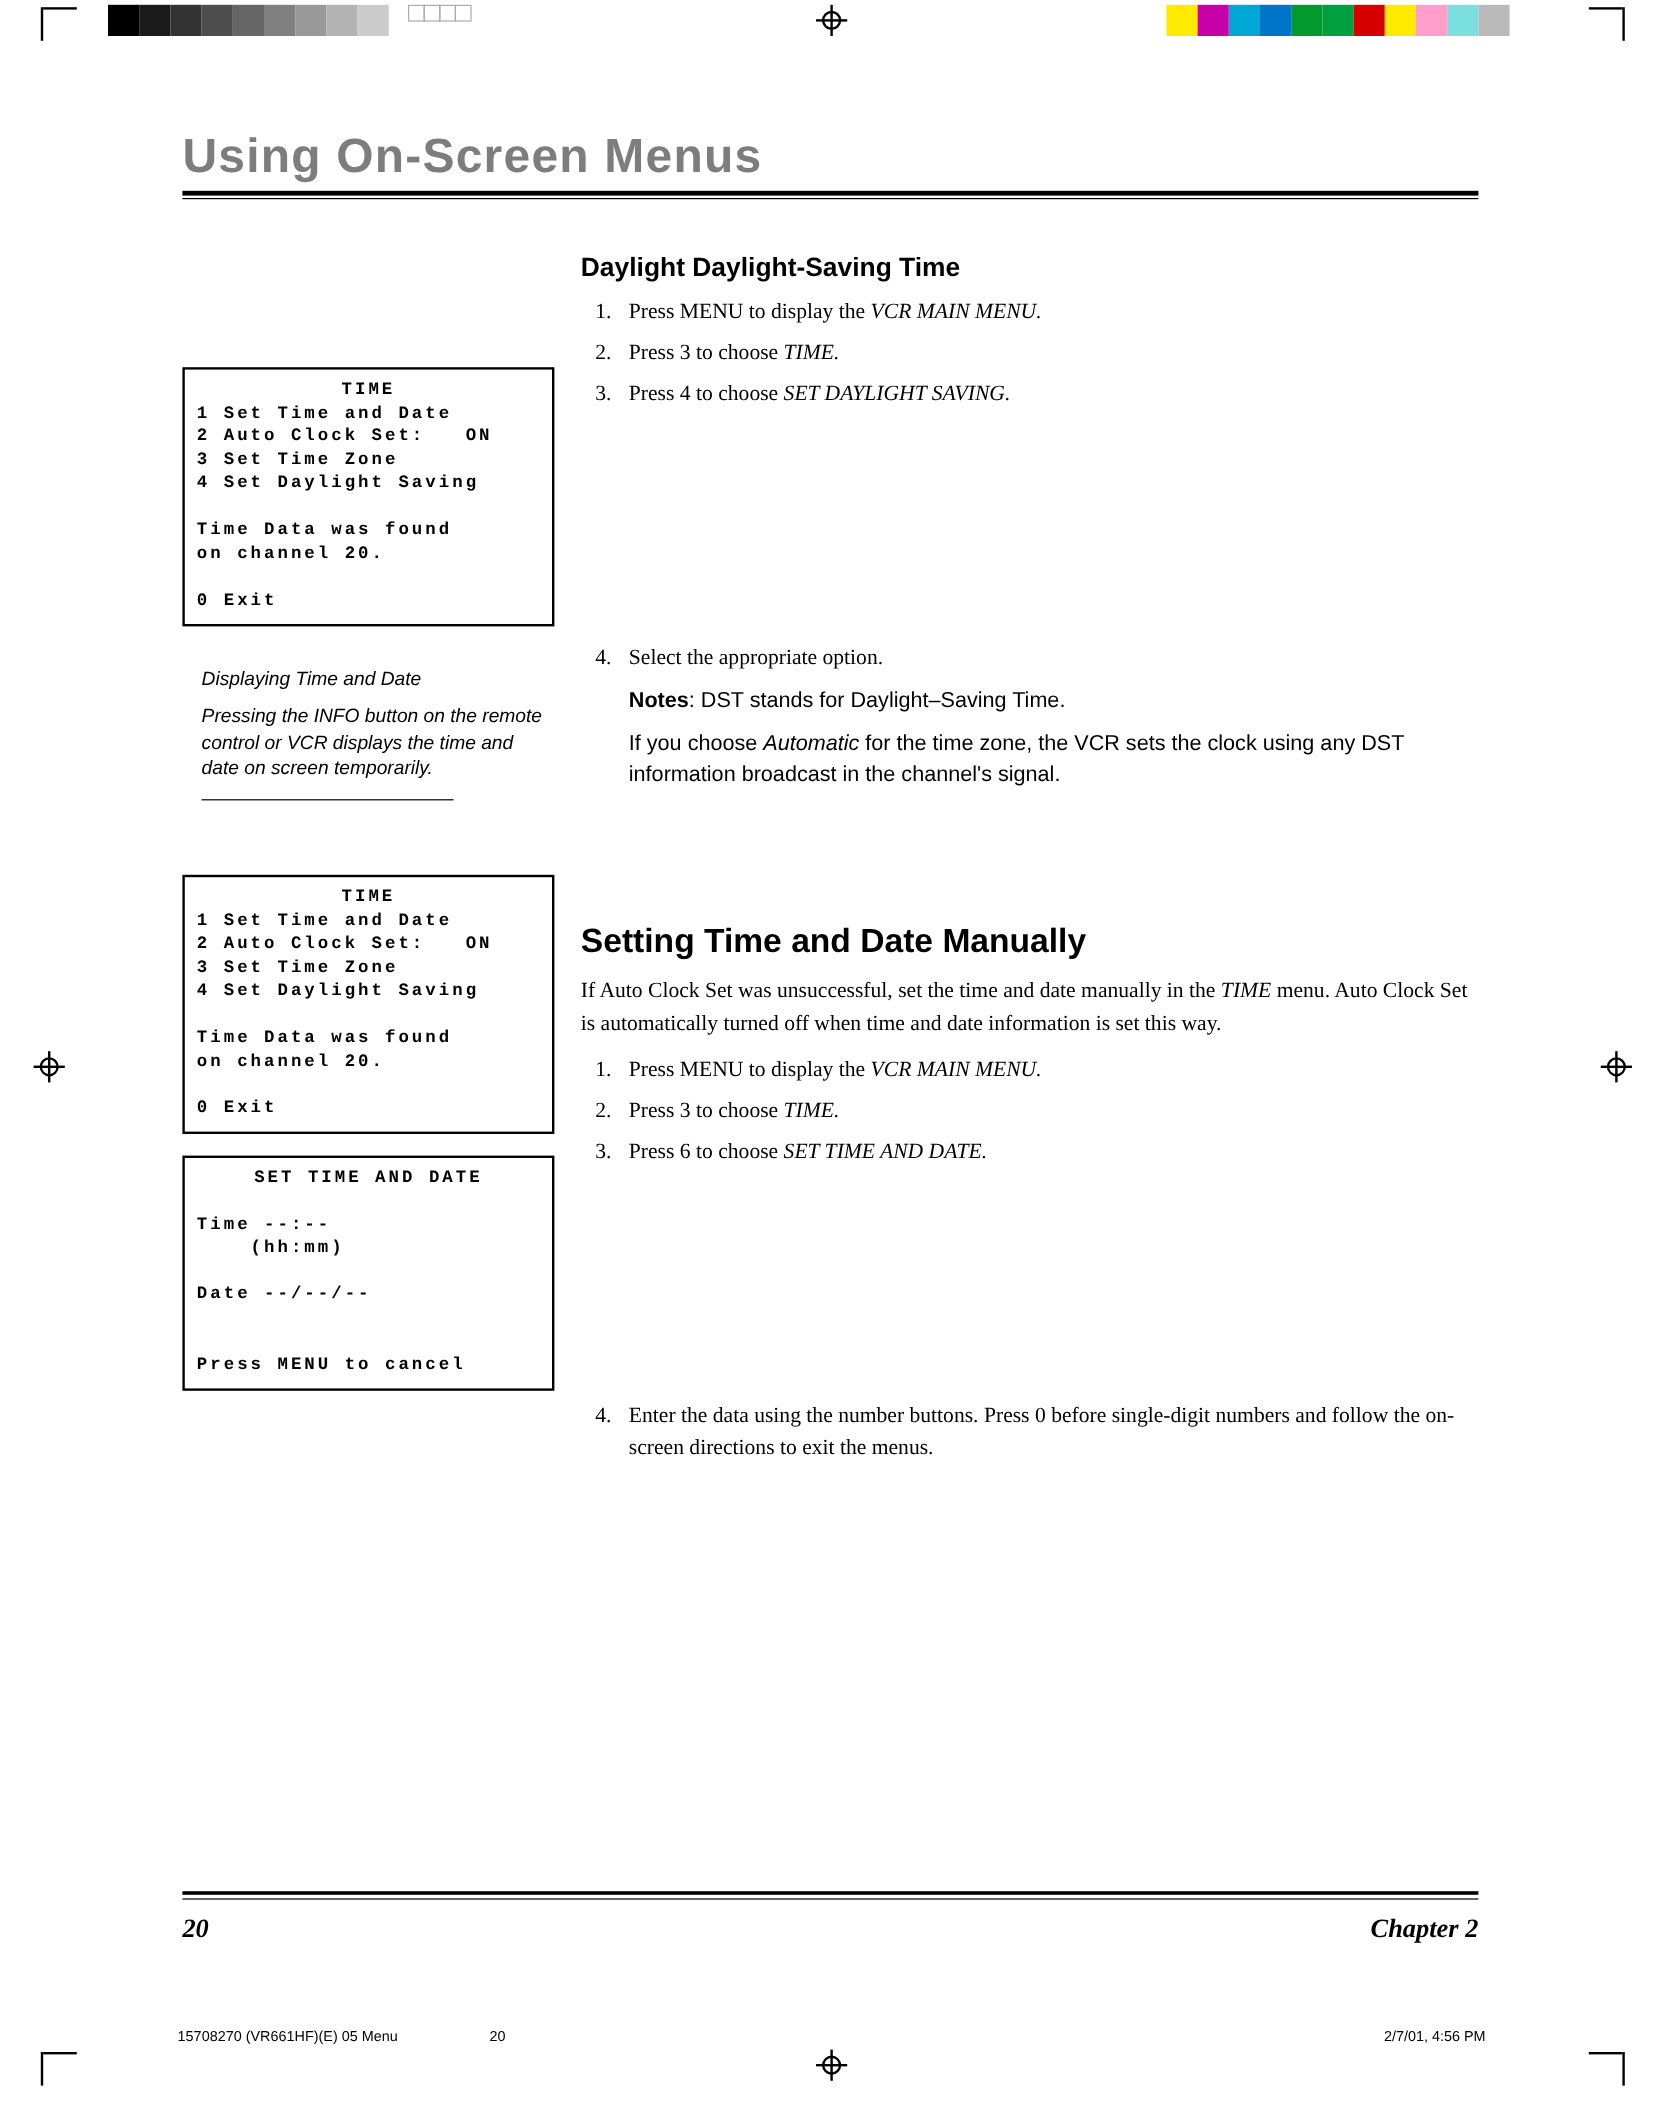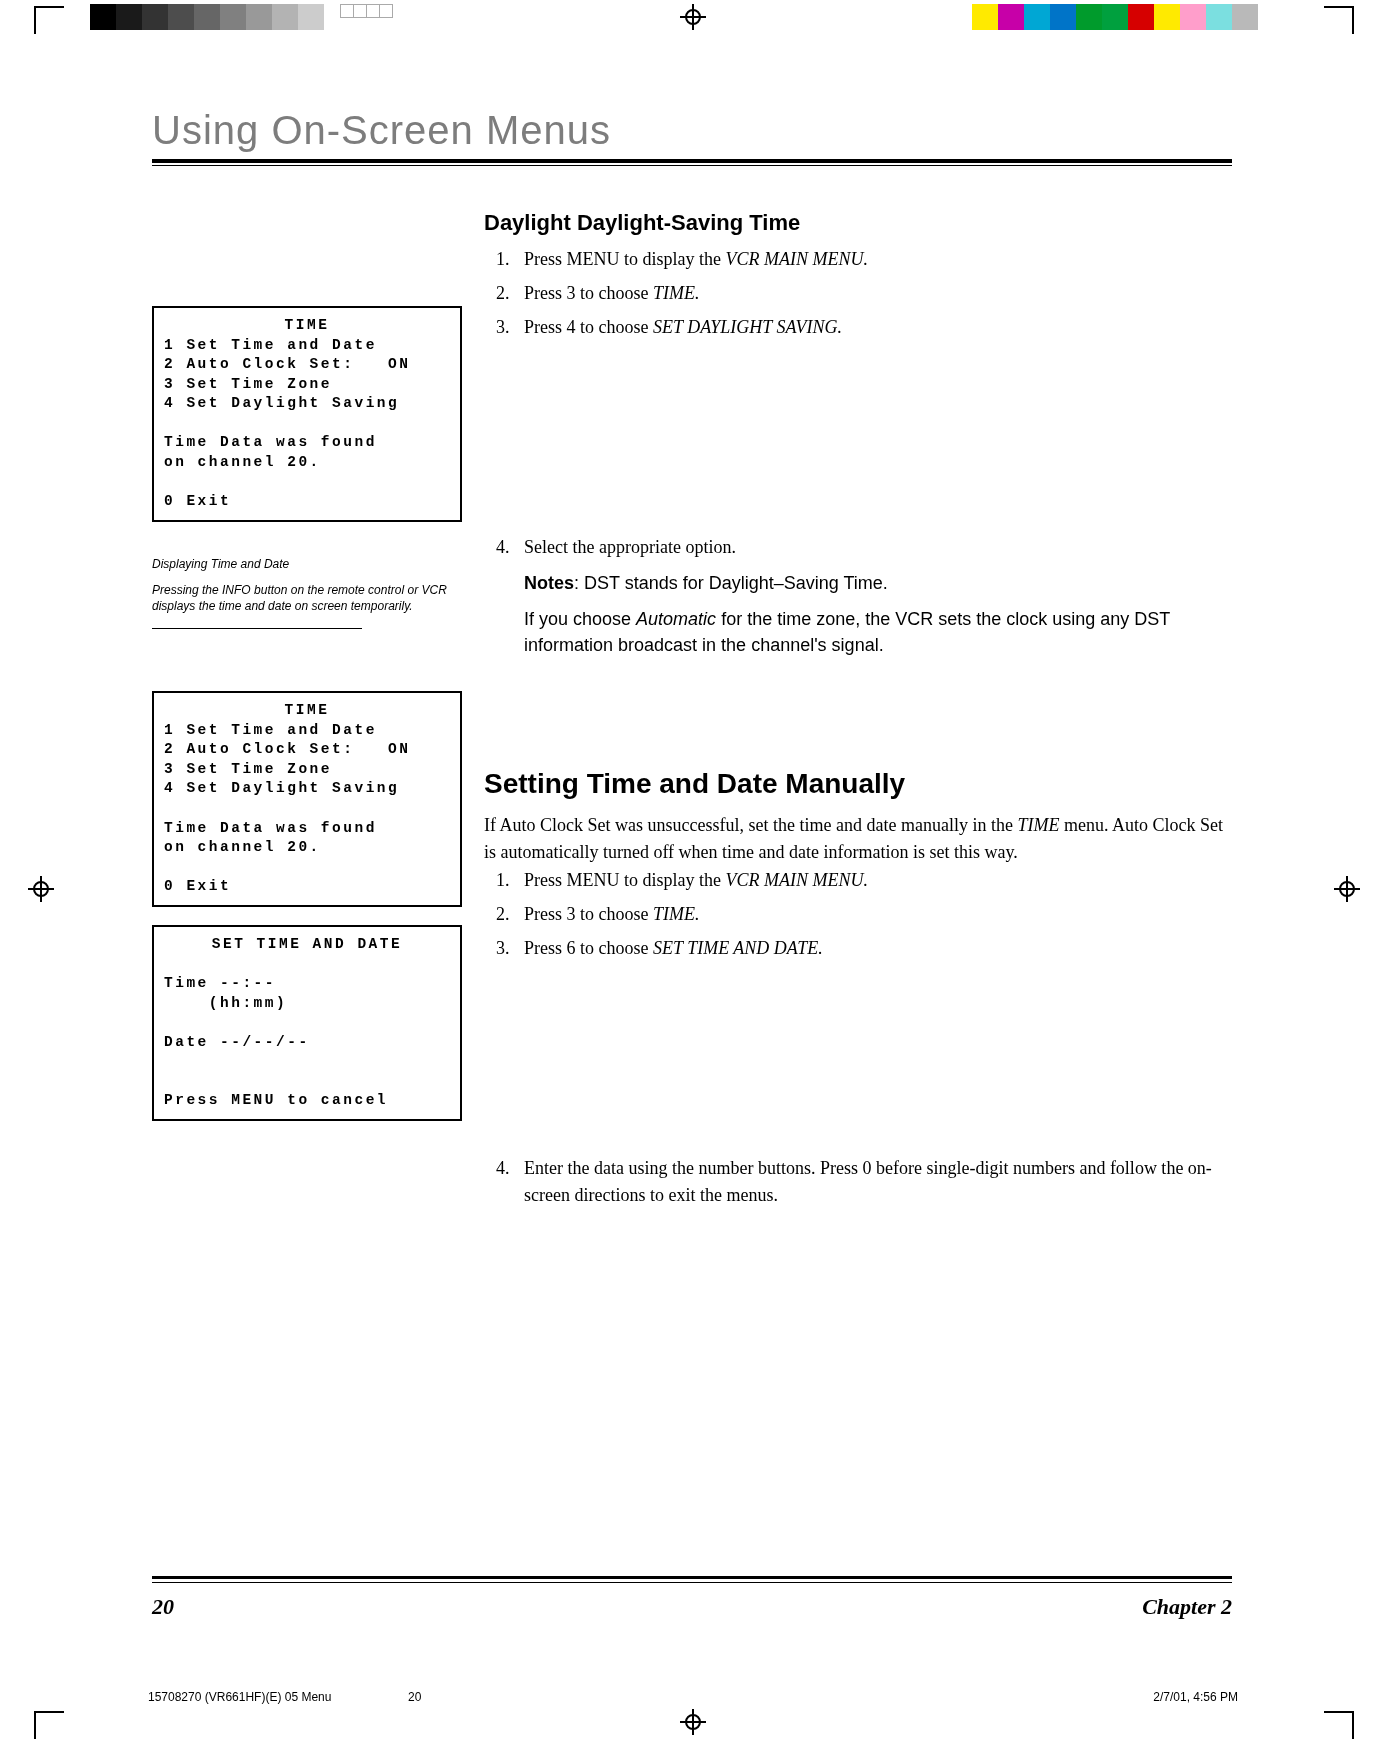--- a/index.html
+++ b/index.html
@@ -44,21 +44,21 @@
   .reg-bot { position:absolute; bottom:24px; left:680px; }
 
   
   .page {
     position: absolute;
     left: 152px; top: 108px;
     width: 1080px;
   }
   h1.page-title {
     font-family: Arial, Helvetica, sans-serif;
-    font-weight: 400;
+    font-weight: 700;
     font-size: 40px;
     letter-spacing: 1px;
     color: #7d7d7d;
     margin-bottom: 6px;
   }
   .title-rule-thick { height: 4px; background:#000; margin-bottom:2px; }
   .title-rule-thin  { height: 1px; background:#000; }
 
   .columns { display: flex; margin-top: 44px; }
   .col-left { width: 310px; flex: 0 0 310px; }
@@ -74,23 +74,24 @@
     line-height: 1.35;
     white-space: pre;
     margin-bottom: 18px;
     font-weight: 600;
   }
   .osd-title { text-align:center; display:block; }
 
   .sidebar-note {
     font-style: italic;
     font-family: Arial, Helvetica, sans-serif;
-    font-size: 12px;
+    font-size: 16px;
     line-height: 1.35;
     padding-right: 10px;
+    margin-left: 16px;
   }
   .sidebar-note-head {
     font-style: italic;
     font-weight: 400;
     margin-bottom: 10px;
   }
   .sidebar-rule { height:1px; background:#000; width: 210px; margin: 14px 0 28px 0; }
 
   
   h2.sec {
@@ -101,21 +102,21 @@
   }
   h2.sec-big {
     font-family: Arial, Helvetica, sans-serif;
     font-weight: 700;
     font-size: 28px;
     margin-bottom: 12px;
   }
   .body-p {
     font-size: 18px;
     line-height: 1.5;
-    margin-bottom: 1px;
+    margin-bottom: 12px;
   }
   .body-p .ital { font-style: italic; }
   ol.steps {
     list-style: decimal;
     margin-left: 30px;
     font-size: 18px;
     line-height: 1.55;
   }
   ol.steps > li { padding-left: 10px; margin-bottom: 6px; }
   ol.steps .ital { font-style: italic; }

